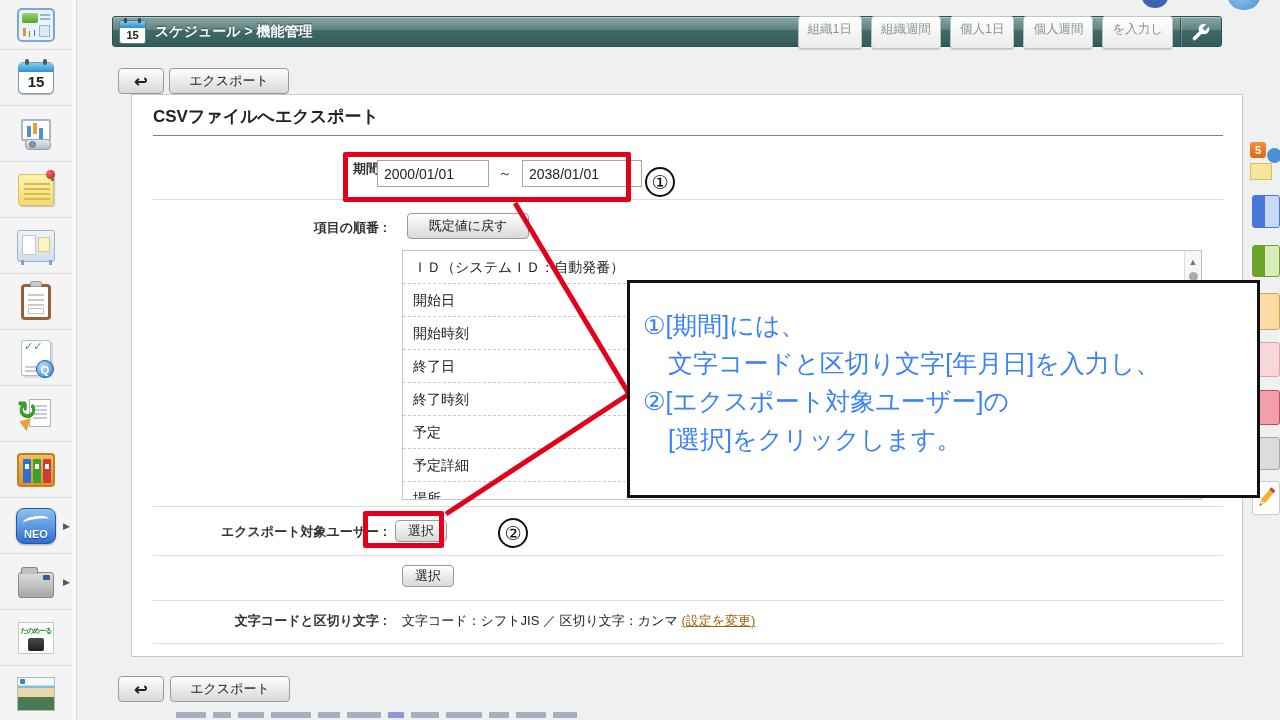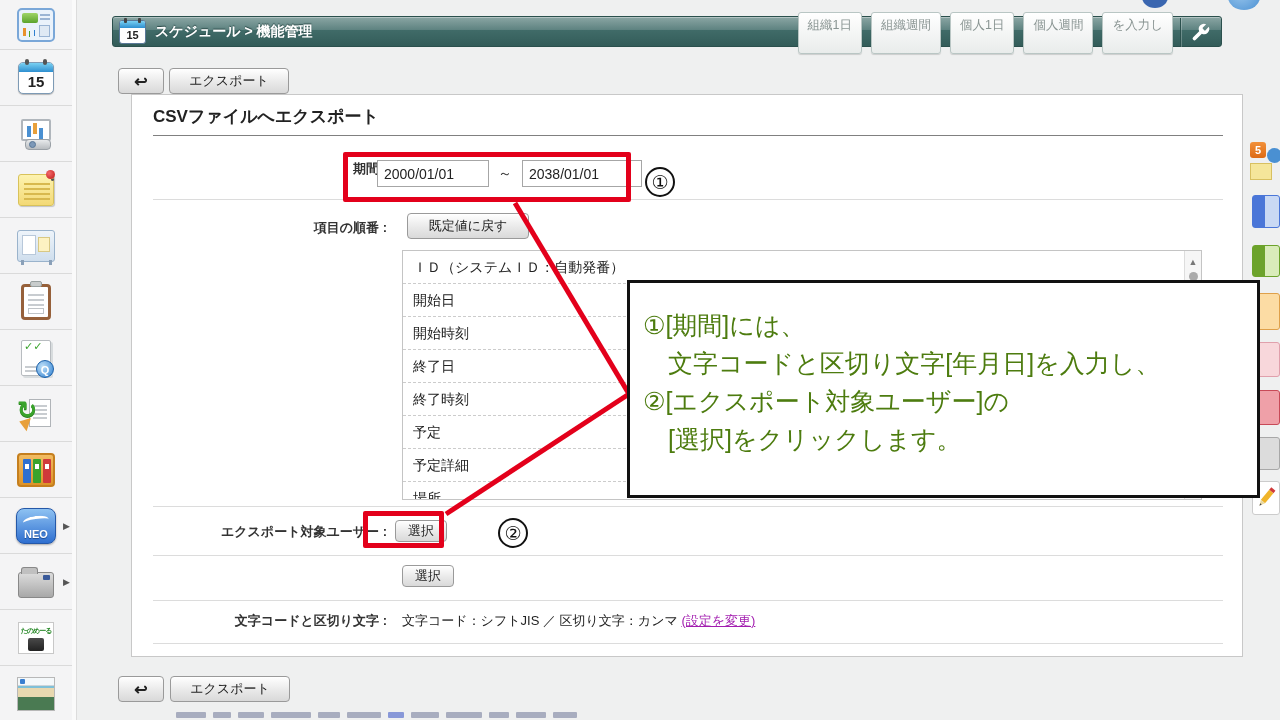--- a/index.html
+++ b/index.html
@@ -87,21 +87,21 @@
 
   .header { position:absolute; left:112px; top:16px; width:1110px; height:31px; border-radius:3px;
             background:linear-gradient(#8ba6a4 0%, #5d8280 45%, #406b68 46%, #335c59 100%);
             border:1px solid #2b504d; box-shadow:inset 0 1px 0 rgba(255,255,255,.35); }
   .hcal { position:absolute; left:6px; top:3px; width:27px; height:24px; background:#fff; border:1px solid #5a7898; border-radius:3px; }
   .hcal .band { position:absolute; left:0; top:0; right:0; height:7px; border-radius:2px 2px 0 0; background:linear-gradient(#79d0f2,#2e8fd0); }
   .hcal .pins { position:absolute; top:-3px; left:4px; width:3px; height:5px; background:#444; border-radius:1px; box-shadow:14px 0 0 #444; }
   .hcal .num { position:absolute; left:0; right:0; top:8px; text-align:center; font-size:11px; font-weight:bold; color:#222; }
   .htitle { position:absolute; left:42px; top:6px; color:#fff; font-weight:bold; font-size:14px; text-shadow:0 -1px 1px #2a4a48; }
   .viewBtns { position:absolute; right:48px; top:0; height:31px; display:flex; align-items:center; }
-  .vbtn { margin-left:9px; padding:4px 9px 19px; font-size:12.5px; color:#8a9593; background:linear-gradient(#ffffff,#e9eceb);
+  .vbtn { margin-left:9px; padding:4px 9px 10px; font-size:12.5px; color:#8a9593; background:linear-gradient(#ffffff,#e9eceb);
           border:1px solid #b9c6c4; border-radius:3px; cursor:pointer; box-shadow:0 1px 1px rgba(0,0,0,.15); }
   .hsep { position:absolute; right:40px; top:1px; width:1px; height:29px; background:#2b504d; box-shadow:1px 0 0 rgba(255,255,255,.25); }
   .wrench { position:absolute; right:10px; top:5px; width:21px; height:21px; cursor:pointer; }
 
   
   .btn { display:inline-flex; align-items:center; justify-content:center;
          background:linear-gradient(#ffffff,#e9e9e9 55%,#d9d9d9); border:1px solid #9a9a9a; border-radius:4px;
          color:#222; font-size:13px; cursor:pointer; box-shadow:inset 0 1px 0 #fff; }
   .backBtn { position:absolute; width:46px; height:26px; font-size:16px; font-weight:bold; }
   .expBtn  { position:absolute; width:120px; height:26px; }
@@ -119,33 +119,33 @@
   .listbox { position:absolute; left:270px; top:155px; width:800px; height:250px; border:1px solid #c4c4c4; background:#fff; overflow:hidden; }
   .lrow { height:33px; line-height:33px; padding-left:10px; font-size:14px; color:#222; border-bottom:1px dashed #cccccc; cursor:pointer; }
   .lscroll { position:absolute; right:0; top:0; width:17px; height:250px; background:#f6f6f6; border-left:1px solid #ddd; cursor:pointer; }
   .lscroll .up { display:block; text-align:center; font-size:9px; color:#777; padding-top:6px; }
   .lscroll .thumb { display:block; width:9px; height:9px; border-radius:50%; background:#aaa; margin:5px auto 0; }
 
   .selBtn { position:absolute; width:52px; height:22px; font-size:13px; }
   .resetBtn { position:absolute; left:275px; top:118px; width:122px; height:26px; }
 
   .charline { position:absolute; left:270px; font-size:13px; color:#222; }
-  .charline a { color:#a21caf; }
+  .charline a { color:#a16207; }
 
   
   .redbox { position:absolute; border:5px solid #e3001b; background:transparent; z-index:7; border-radius:2px; }
   .rb1 { left:343px; top:152px; width:288px; height:50px; }
   .rb2 { left:363px; top:511px; width:81px; height:37px; }
   .redlines { position:absolute; left:0; top:0; width:1280px; height:720px; z-index:6; pointer-events:none; }
   .numCircle { position:absolute; width:30px; height:30px; border:2px solid #111; border-radius:50%; background:#fff;
                font-size:19px; color:#111; text-align:center; line-height:27px; z-index:8; }
   .nc1 { left:645px; top:167px; }
   .nc2 { left:498px; top:518px; }
   .annBox { position:absolute; left:627px; top:280px; width:633px; height:218px; background:#fff; border:3px solid #111; z-index:9; }
-  .annText { padding:23px 0 0 13px; font-size:25px; color:#4d7c0f; line-height:38px; white-space:pre; }
+  .annText { padding:23px 0 0 13px; font-size:25px; color:#3b82f6; line-height:38px; white-space:pre; }
 
   
   .strip { position:absolute; z-index:2; border-radius:3px; }
   .st5 { left:1250px; top:142px; width:34px; height:38px; }
   .st5 .note { position:absolute; left:0; bottom:0; width:22px; height:17px; background:#f5e69a; border:1px solid #d8c060; }
   .st5 .blue { position:absolute; right:2px; top:6px; width:15px; height:15px; border-radius:50%; background:#4a90d2; }
   .st5 .five { position:absolute; left:0; top:0; width:16px; height:16px; background:linear-gradient(#f2913a,#dd6a14); border-radius:3px; color:#fff; font-size:11px; font-weight:bold; text-align:center; line-height:16px; }
   .stBlue  { left:1252px; top:195px; width:28px; height:33px; background:linear-gradient(90deg,#4a76d8 0 12px,#c9d9f4 12px); border:1px solid #4a76d8; }
   .stGreen { left:1252px; top:245px; width:28px; height:32px; background:linear-gradient(90deg,#6ca32b 0 12px,#d9ecba 12px); border:1px solid #6ca32b; }
   .stOrange{ left:1252px; top:293px; width:28px; height:37px; background:#fcdca4; border:1px solid #dfa04a; }

